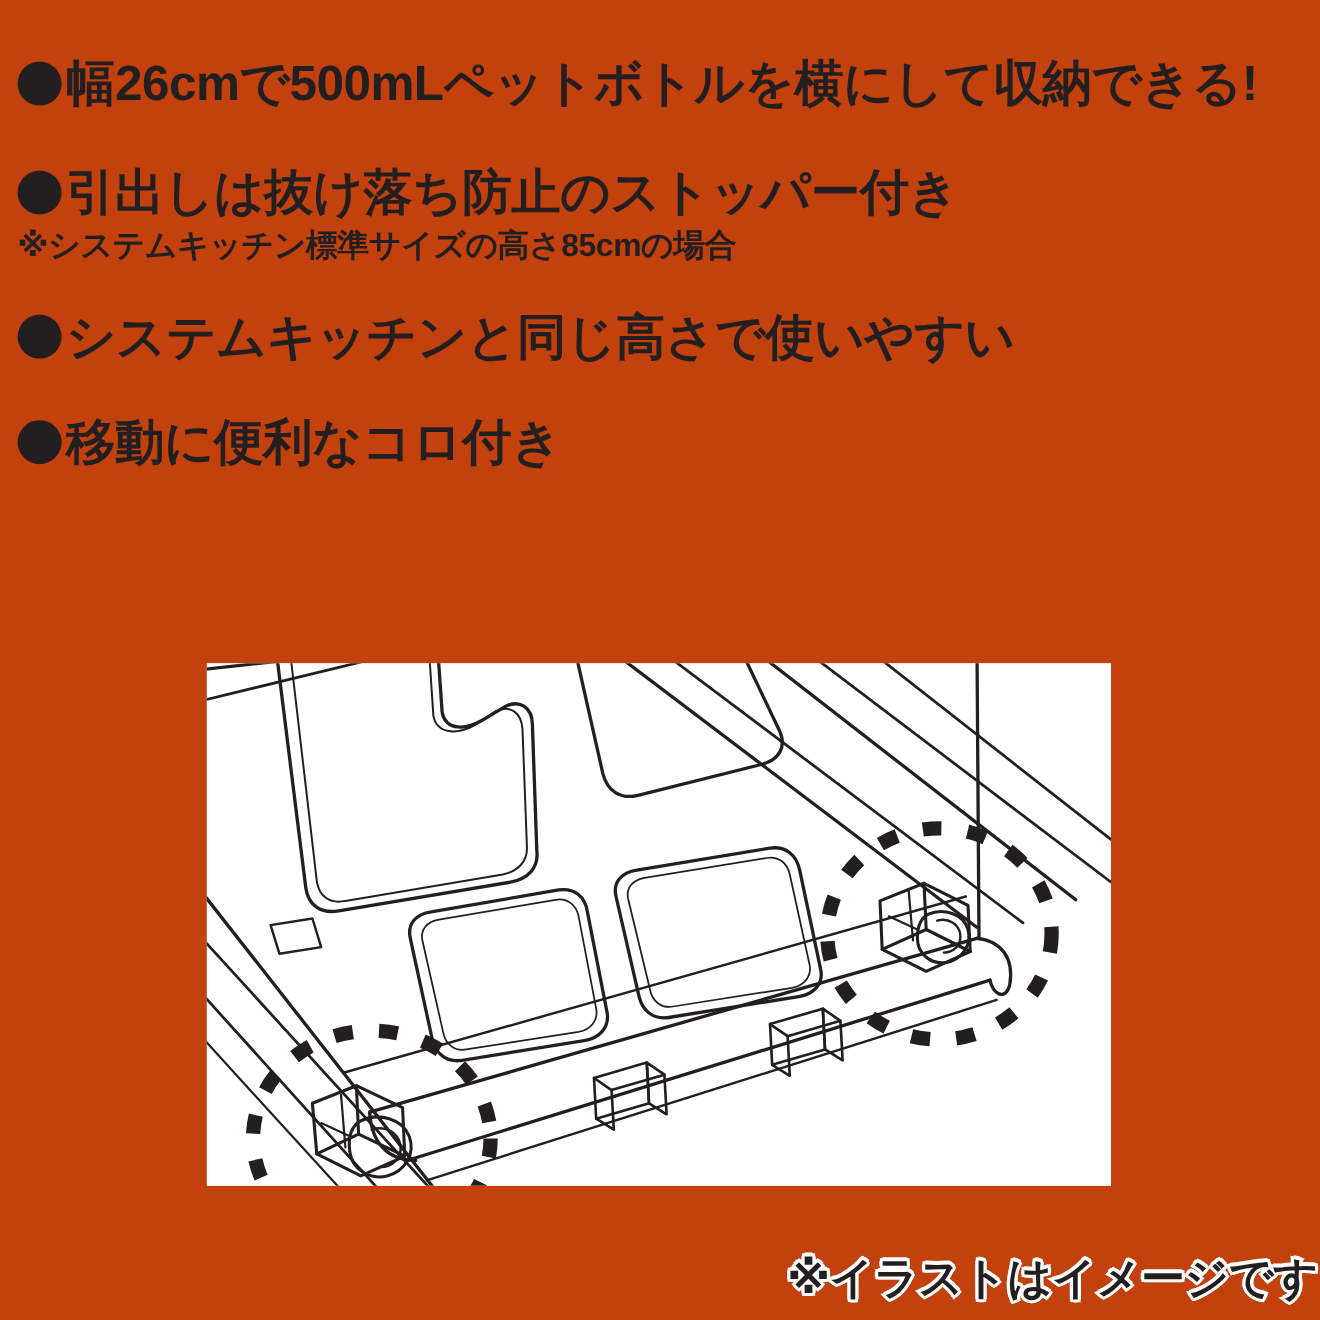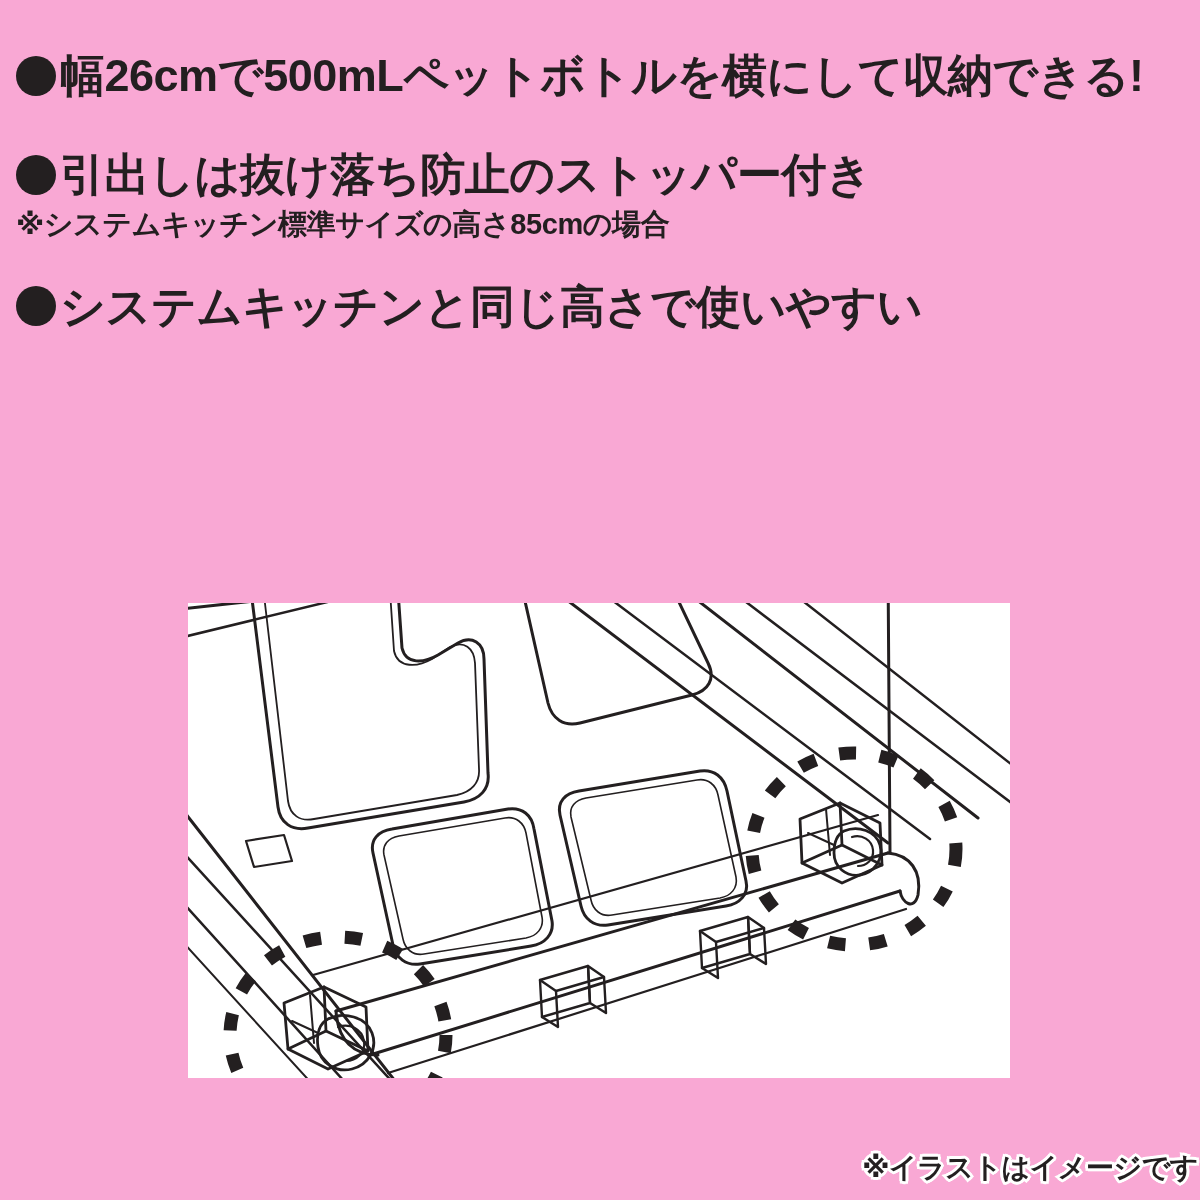--- a/index.html
+++ b/index.html
@@ -13,21 +13,21 @@
     background: #dcdddd;
     font-family: "Liberation Sans", "DejaVu Sans", sans-serif;
     color: #231f20;
     overflow: hidden;
     position: relative;
   }
   #page {
     position: relative;
     width: 1200px;
     height: 1200px;
-    background: #f9a8d4;
+    background: #c2410c;
   }
 
   
   .features {
     position: absolute;
     left: 16px;
     top: 52px;
     width: 1170px;
   }
   .feature-row {
@@ -83,21 +83,21 @@
     display: block;
     width: 822px;
     height: 475px;
   }
 
   
   .footer-caption {
     position: absolute;
     right: 2px;
     bottom: 16px;
-    font-size: 28px;
+    font-size: 40px;
     font-weight: 700;
     letter-spacing: -0.5px;
     line-height: 1.1;
     color: #231f20;
     white-space: nowrap;
     -webkit-text-stroke: 5px #ffffff;
     paint-order: stroke fill;
     text-shadow:
        2px 0 0 #fff, -2px 0 0 #fff, 0 2px 0 #fff, 0 -2px 0 #fff,
        2px 2px 0 #fff, -2px 2px 0 #fff, 2px -2px 0 #fff, -2px -2px 0 #fff,
@@ -133,20 +133,24 @@
     <div class="feature-row">
       <div class="feature-headline">
         <span class="bullet-dot"></span>
         <span class="headline-text">システムキッチンと同じ高さで使いやすい</span>
       </div>
     </div>
 
     <div class="gap-c"></div>
 
     <div class="feature-row">
+      <div class="feature-headline">
+        <span class="bullet-dot"></span>
+        <span class="headline-text">移動に便利なコロ付き</span>
+      </div>
     </div>
 
   </div>
 
   <div class="illustration-panel">
     <svg viewBox="0 0 822 475" xmlns="http://www.w3.org/2000/svg">
       <rect x="0" y="0" width="822" height="475" fill="#ffffff"></rect>
 
       <g fill="none" stroke="#231f20" stroke-linecap="round" stroke-linejoin="round">
 

